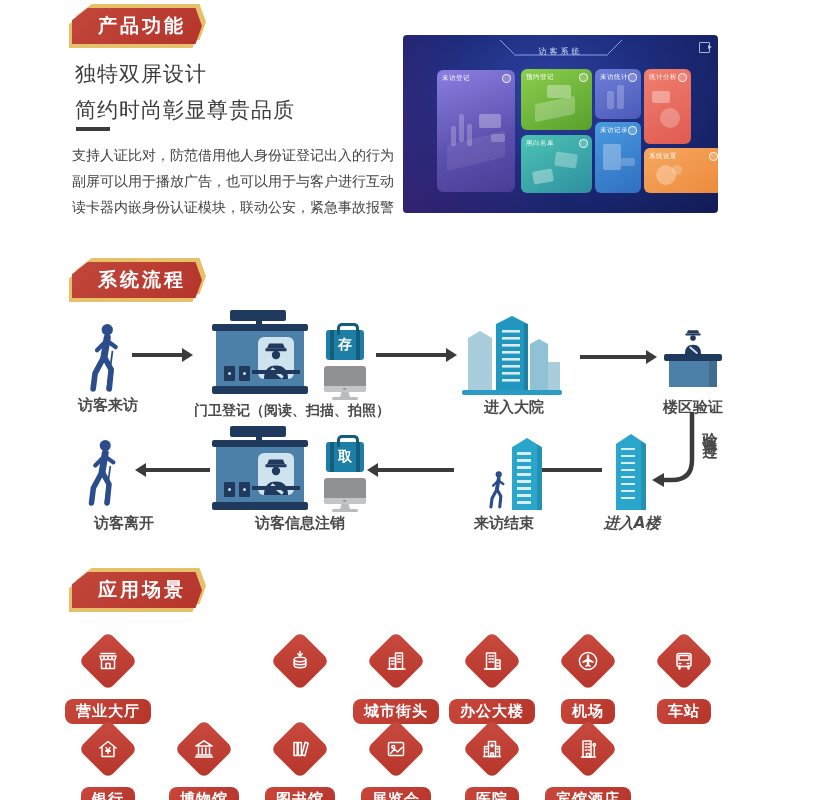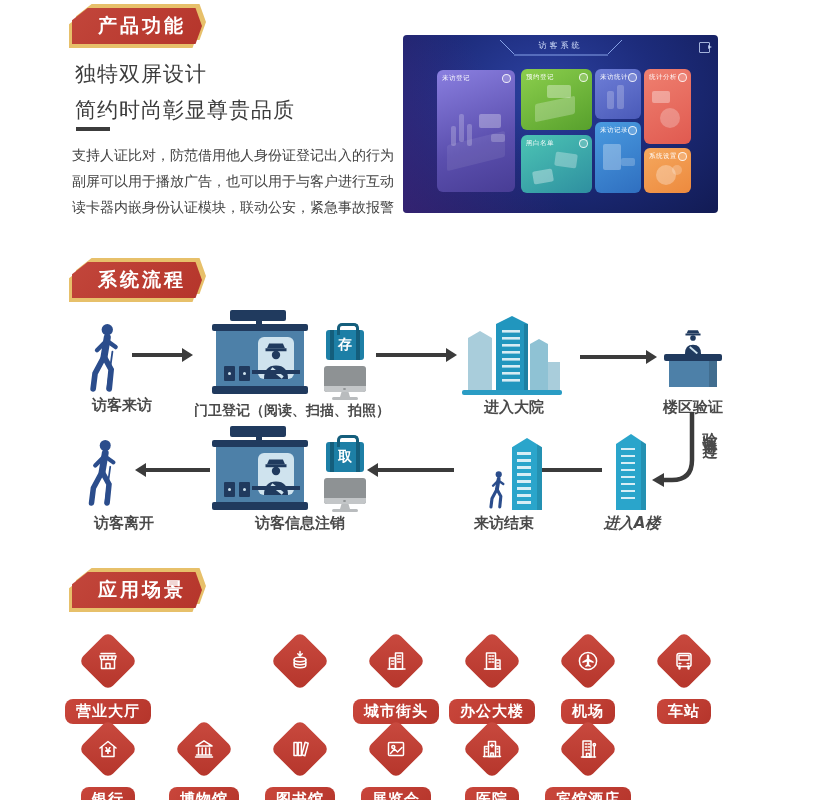--- a/index.html
+++ b/index.html
@@ -18,38 +18,38 @@
   .headline{position:absolute;left:75px;top:56px;font-size:21px;line-height:36px;
      color:#3c3c3c;font-weight:500;letter-spacing:1px;}
   .divider{position:absolute;left:76px;top:127px;width:34px;height:4px;background:#3c3c3c;}
   .bodytext{position:absolute;left:72px;top:142px;width:335px;font-size:14px;line-height:26px;color:#424242;}
   
   .dash{position:absolute;left:403px;top:35px;width:315px;height:178px;border-radius:4px;overflow:hidden;
      background:radial-gradient(ellipse at 45% 30%,#2c41a0 0%,#1d2c7c 45%,#121b54 100%);}
   .dash::before{content:'';position:absolute;inset:0;
      background:linear-gradient(60deg,rgba(90,40,140,.45) 0%,rgba(90,40,140,0) 40%);}
   .dash-header{position:absolute;left:50%;top:3px;transform:translateX(-50%);width:130px;height:20px;text-align:center;}
-  .dash-header .ttl{position:relative;z-index:2;font-size:8px;letter-spacing:3px;color:#d8e4ff;line-height:15px;}
+  .dash-header .ttl{position:relative;z-index:2;font-size:8px;letter-spacing:3px;color:#d8e4ff;line-height:15px;margin-top:6px;}
   .dash-header svg{position:absolute;left:0;top:0;}
   .dash-exit{position:absolute;right:8px;top:7px;width:9px;height:9px;border:1px solid rgba(210,225,255,.75);
      border-radius:1px;}
   .dash-exit::after{content:'';position:absolute;right:-3px;top:2px;border-left:4px solid rgba(210,225,255,.75);
      border-top:2.5px solid transparent;border-bottom:2.5px solid transparent;}
   .tile{position:absolute;border-radius:6px;overflow:hidden;}
   .tile-label{position:absolute;left:5px;top:4px;font-size:6.5px;color:rgba(255,255,255,.95);letter-spacing:.5px;z-index:2;}
   .tile-badge{position:absolute;right:4px;top:4px;width:7px;height:7px;border:1px solid rgba(255,255,255,.85);
      border-radius:50%;z-index:2;background:rgba(255,255,255,.2);}
   .deco{position:absolute;background:rgba(255,255,255,.22);border-radius:2px;display:block;}
   .t-large{left:34px;top:35px;width:78px;height:122px;background:linear-gradient(160deg,#8a7fe0 0%,#5b4fae 60%,#483d95 100%);}
   .t-green{left:118px;top:34px;width:71px;height:61px;background:linear-gradient(150deg,#8ccf4d,#57a02c);}
   .t-teal{left:118px;top:100px;width:71px;height:58px;background:linear-gradient(150deg,#4cc4b4,#2e8fa0);}
   .t-violet{left:192px;top:34px;width:46px;height:50px;background:linear-gradient(150deg,#6f7fd8,#4a5ab8);}
   .t-blue{left:192px;top:87px;width:46px;height:71px;background:linear-gradient(150deg,#4a9be0,#2f6fc0);}
   .t-red{left:241px;top:34px;width:47px;height:75px;background:linear-gradient(150deg,#ef8070,#e05a50);}
-  .t-orange{left:241px;top:113px;width:47px;height:45px;background:linear-gradient(150deg,#f5a85e,#ed8a3e);}
+  .t-orange{left:241px;top:113px;width:47px;height:45px;background:linear-gradient(150deg,#f5a85e,#ed8a3e);padding-left:31px;}
   
   .flow-label{position:absolute;font-size:15px;font-weight:bold;color:#4a4a4a;text-align:center;white-space:nowrap;}
   .arrow{position:absolute;height:4px;background:#3b3b3b;}
   .arrow.r::after{content:'';position:absolute;right:-11px;top:-5px;border-left:11px solid #3b3b3b;
      border-top:7px solid transparent;border-bottom:7px solid transparent;}
   .arrow.l::before{content:'';position:absolute;left:-11px;top:-5px;border-right:11px solid #3b3b3b;
      border-top:7px solid transparent;border-bottom:7px solid transparent;}
   .booth{position:absolute;width:96px;height:88px;}
   .booth .sign{position:absolute;left:18px;top:0;width:56px;height:11px;background:#203a5e;border-radius:2px;}
   .booth .pole{position:absolute;left:44px;top:11px;width:6px;height:6px;background:#203a5e;}
@@ -180,21 +180,21 @@
     <g stroke="#2b4d8c" fill="none" stroke-linecap="round">
       <circle cx="18" cy="6" r="4.4" fill="#2b4d8c" stroke="none"></circle>
       <path d="M18,12 L15.5,27" stroke-width="5.5"></path>
       <path d="M17.5,14.5 L10,22" stroke-width="3.4"></path>
       <path d="M17.5,14.5 L24.5,19.5" stroke-width="3.4"></path>
       <path d="M15.5,27 L8.5,40 L7,52" stroke-width="4.4"></path>
       <path d="M15.5,27 L21,37 L19.5,52" stroke-width="4.4"></path>
       <path d="M22,23 L18,52" stroke-width="1.4"></path>
     </g>
   </svg>
-  <div class="flow-label" style="left:64px;top:396px;width:88px;text-align:right;">访客来访</div>
+  <div class="flow-label" style="left:64px;top:396px;width:88px;">访客来访</div>
 
   <div class="arrow r" style="left:132px;top:353px;width:50px;"></div>
 
   <div class="booth" style="left:212px;top:310px;">
     <div class="sign"></div>
       <div class="pole"></div>
     <div class="body"></div>
       <div class="roofbar"></div>
     <div class="window">
       <svg width="36" height="42" viewBox="0 0 24 28">

